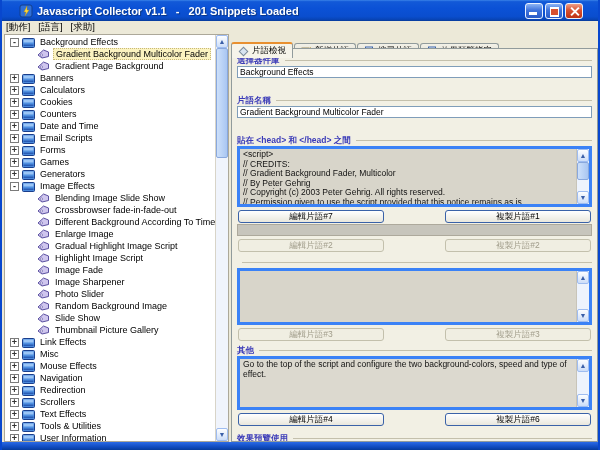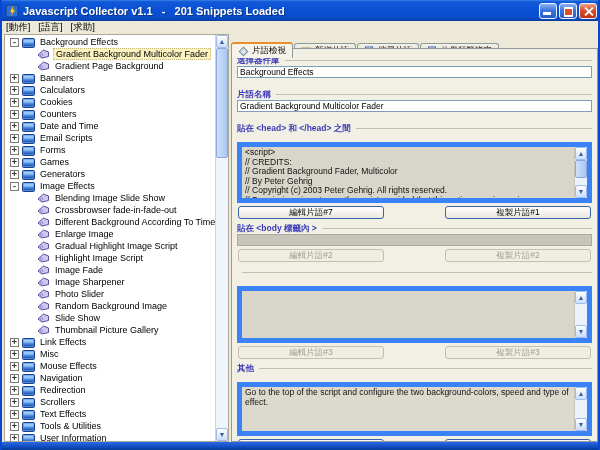--- a/index.html
+++ b/index.html
@@ -5,21 +5,21 @@
   * { margin:0; padding:0; box-sizing:border-box; }
   html,body { width:600px; height:450px; overflow:hidden; background:#000; }
   body { font-family:"Liberation Sans", sans-serif; }
 
   .window { position:relative; width:600px; height:450px; background:#ECE9D8;
             border-left:2px solid #0847CE; border-right:2px solid #0847CE; overflow:hidden; }
 
   
   .titlebar { position:absolute; top:0; left:-2px; right:-2px; height:21px;
     background:linear-gradient(180deg,#3A83E8 0%,#1259D8 8%,#0B51D6 40%,#0A4ECE 78%,#0845B8 92%,#073B9A 100%);
-    display:flex; align-items:center; padding:0 3px; }
+    display:flex; align-items:center; padding:0 17px; }
   .app-icon { width:14px; height:14px; margin:0 4px 0 2px; flex:0 0 auto; }
   .title-text { color:#fff; font-size:11px; font-weight:bold; white-space:pre;
     text-shadow:1px 1px 1px #09337E; flex:1; overflow:hidden; }
   .winbtns { display:flex; gap:2px; }
   .wbtn { width:18px; height:16px; border:1px solid #EAF2FF; border-radius:3px;
     background:linear-gradient(180deg,#8DB4F4,#3E73DC 45%,#2A5BC8); position:relative; }
   .wbtn.close { background:linear-gradient(180deg,#F0A088,#D85030 45%,#BE3214); }
   .glyph-min { position:absolute; left:3px; bottom:3px; width:8px; height:3px; background:#fff; }
   .glyph-restore { position:absolute; left:4px; top:4px; width:9px; height:8px; }
   .glyph-restore::before { content:""; position:absolute; right:0; top:0; width:7px; height:6px;
@@ -70,23 +70,23 @@
   .tab.active { background:#F6F4EA; border-top:2px solid #E89030; height:16px; position:relative; z-index:2; }
   .content { position:absolute; top:15px; left:0; right:0; bottom:0; border:1px solid #919B9C;
     background:#F2F0E4; padding:7px 5px 0 5px; overflow:hidden; z-index:1; }
 
   .flabel { display:flex; align-items:center; height:9px; }
   .flabel span { color:#3A3AB8; font-weight:bold; font-size:8.5px; white-space:pre; }
   .flabel .rule { flex:1; height:1px; background:#C4C0AC; margin-left:5px; }
 
   .tinput { height:12px; border:1px solid #7F9DB9; background:#fff; font-size:8.5px;
     line-height:11px; padding:0 2px; color:#000; margin-top:1px; overflow:hidden; white-space:nowrap; }
-  .mt2{margin-top:12px}.mt5{margin-top:5px}.mt6{margin-top:6px}.mt8{margin-top:8px}
-
-  .codebox { position:relative; border:5px solid #3b82f6; background:#D8D5CA; margin-top:9px; overflow:hidden; }
+  .mt2{margin-top:18px}.mt5{margin-top:5px}.mt6{margin-top:6px}.mt8{margin-top:8px}
+
+  .codebox { position:relative; border:3px solid #3b82f6; background:#D8D5CA; margin-top:1px; overflow:hidden; }
   .h61{height:61px}.h57{height:57px}.h55{height:54px}
   .codebox pre { font-family:"Liberation Sans", sans-serif; font-size:8.5px; line-height:9.5px;
     padding:1px 16px 0 3px; white-space:pre; overflow:hidden; color:#111; }
   .codebox .vscroll { background:#EDF3FD; border-left:1px solid #C8C4B8; }
   .code-thumb { top:13px; height:18px; }
 
   .grayinput { height:12px; background:#C7C5BC; border:1px solid #ADA99C; margin-top:1px; }
 
   .btnrow { position:relative; height:13px; margin-top:3px; }
   .xbtn { position:absolute; top:0; width:146px; height:13px; font-size:8.5px; line-height:11px;
@@ -486,24 +486,20 @@
             <div class="sbtn up">▲</div>
             <div class="sthumb code-thumb"></div>
             <div class="sbtn down">▼</div>
           </div>
         </div>
         <div class="btnrow">
           <div class="xbtn on l">編輯片語#7</div>
           <div class="xbtn on r">複製片語#1</div>
         </div>
 
-        <div class="flabel mt5">
-          <span>貼在 &lt;body 標籤內 &gt;</span>
-            <div class="rule"></div>
-        </div>
         <div class="grayinput"></div>
         <div class="btnrow">
           <div class="xbtn off l">編輯片語#2</div>
           <div class="xbtn off r">複製片語#2</div>
         </div>
 
         <div class="flabel mt6">
             <div class="rule"></div>
         </div>
         <div class="codebox h57">

